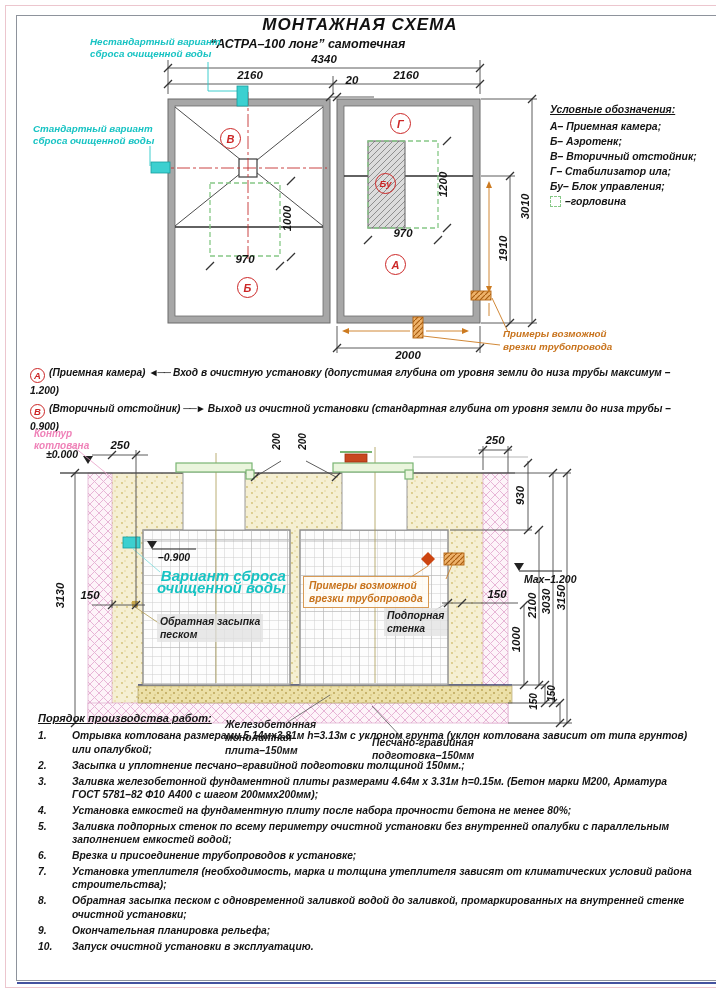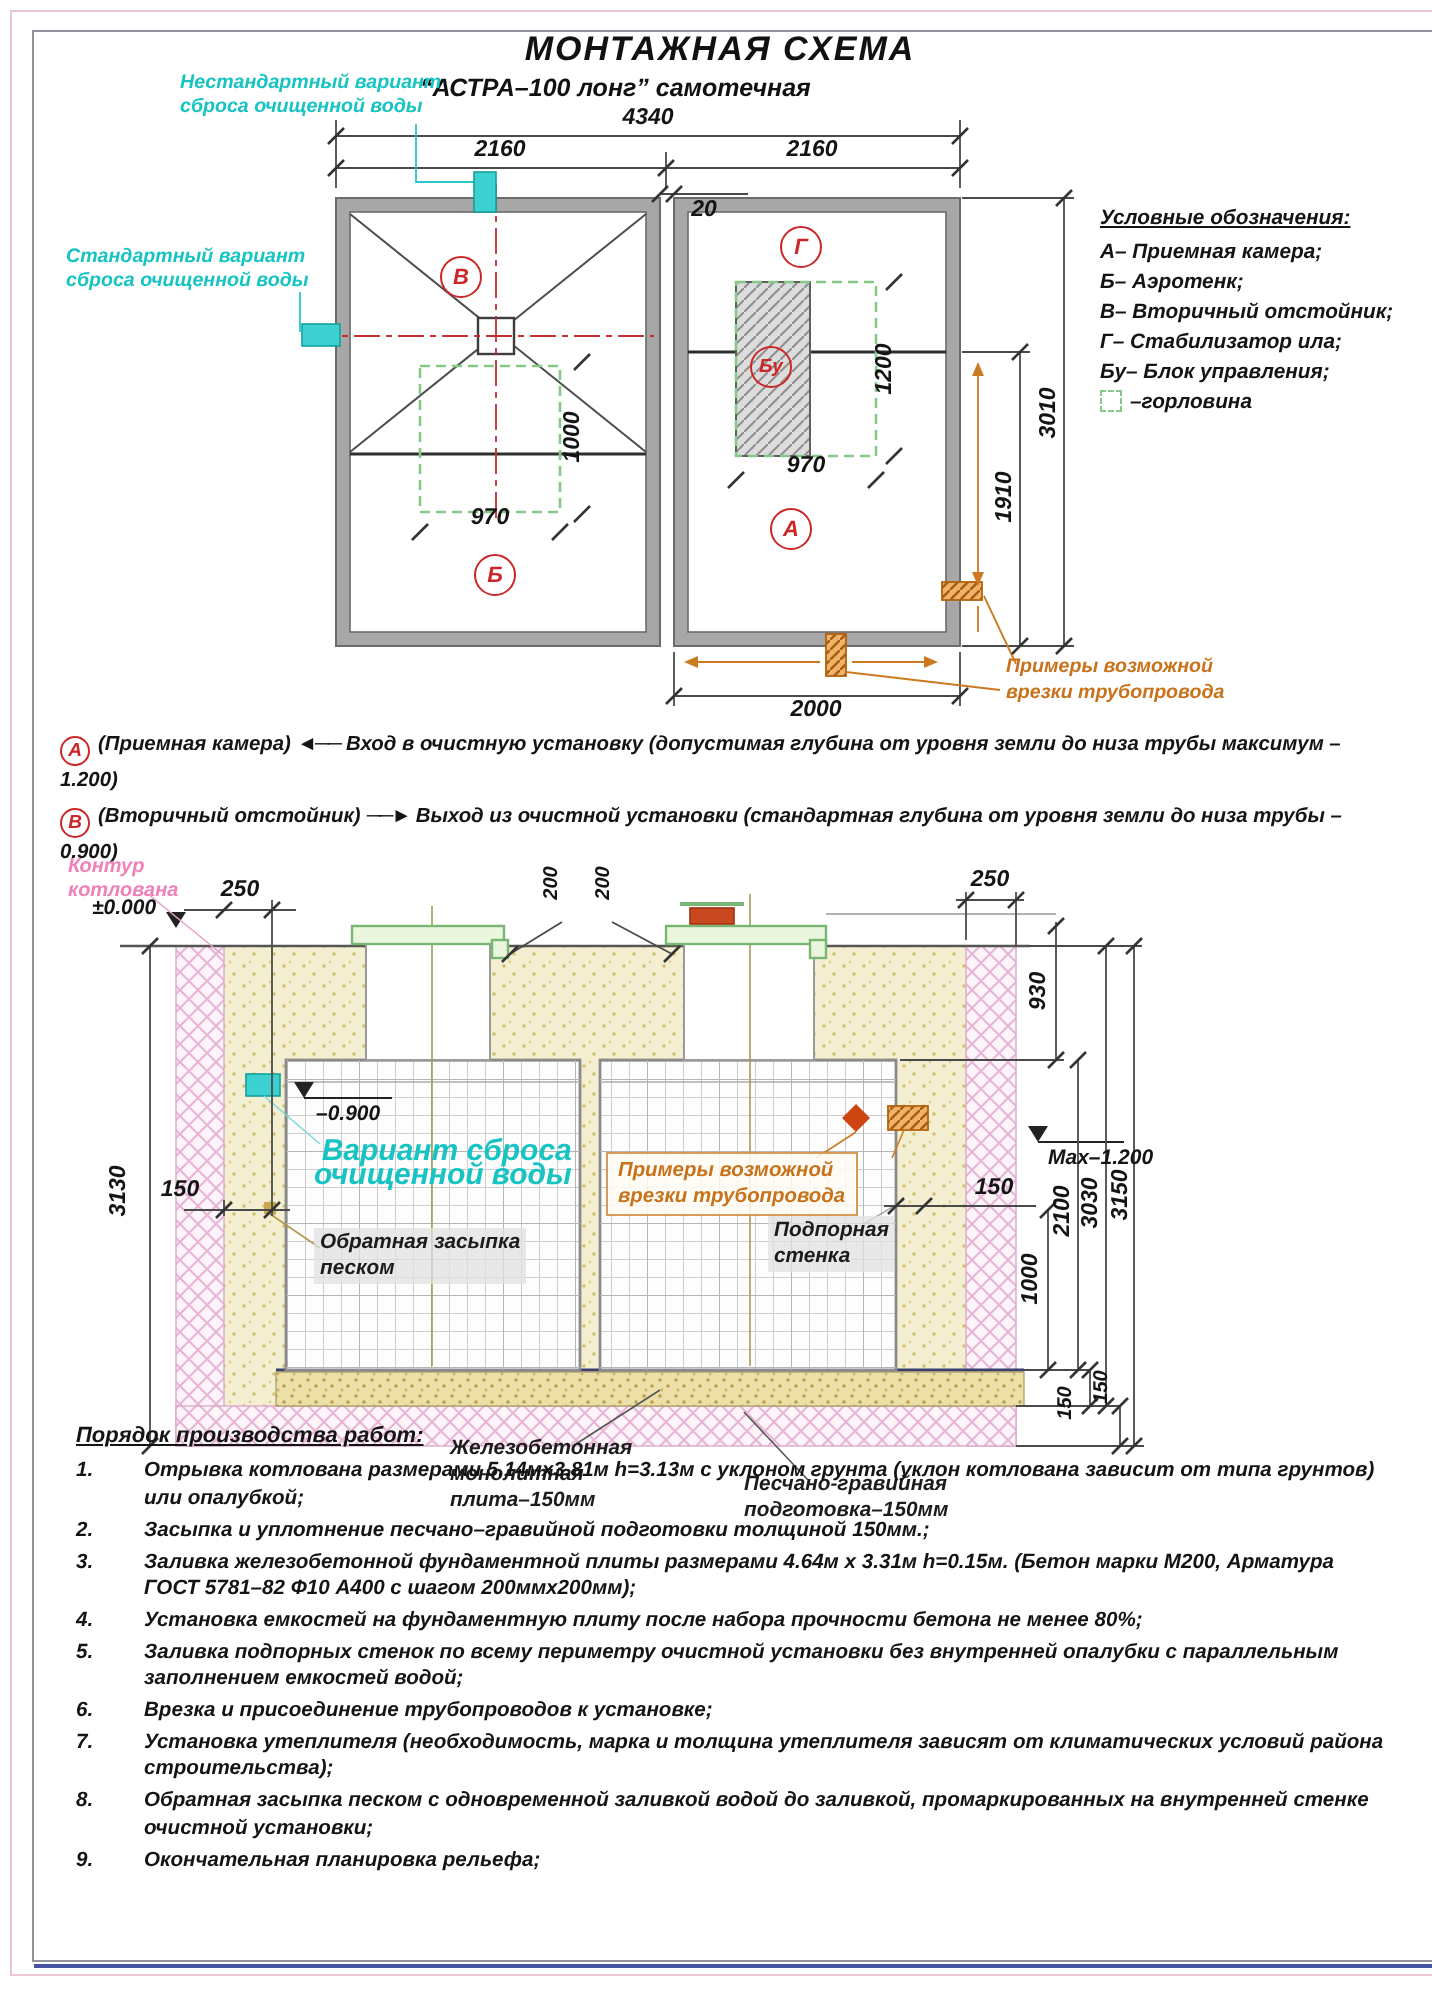--- a/index.html
+++ b/index.html
@@ -273,21 +273,21 @@
 
   <div class="mark" style="left:220px;top:128px;">В</div>
   <div class="mark" style="left:237px;top:277px;">Б</div>
   <div class="mark" style="left:390px;top:113px;">Г</div>
   <div class="mark sm" style="left:375px;top:173px;">Бу</div>
   <div class="mark" style="left:385px;top:254px;">А</div>
 
   <div class="dim" style="left:324px;top:53px;">4340</div>
   <div class="dim" style="left:250px;top:69px;">2160</div>
   <div class="dim" style="left:406px;top:69px;">2160</div>
-  <div class="dim" style="left:352px;top:99px;">20</div>
+  <div class="dim" style="left:352px;top:74px;">20</div>
   <div class="dimr" style="left:255px;top:212px;">1000</div>
   <div class="dim" style="left:245px;top:253px;">970</div>
   <div class="dimr" style="left:411px;top:178px;">1200</div>
   <div class="dim" style="left:403px;top:227px;">970</div>
   <div class="dimr" style="left:471px;top:242px;">1910</div>
   <div class="dimr" style="left:493px;top:200px;">3010</div>
   <div class="dim" style="left:408px;top:349px;">2000</div>
 
   <div class="abs orange pre" style="left:503px;top:327px;">Примеры возможной
 врезки трубопровода</div>
@@ -367,14 +367,18 @@
       <span class="wtext">Установка утеплителя (необходимость, марка и толщина утеплителя зависят от климатических условий района строительства);</span>
       </div>
     <div class="wrow">
       <span class="wnum">8.</span>
       <span class="wtext">Обратная засыпка песком с одновременной заливкой водой до заливкой, промаркированных на внутренней стенке очистной установки;</span>
       </div>
     <div class="wrow">
       <span class="wnum">9.</span>
       <span class="wtext">Окончательная планировка рельефа;</span>
       </div>
+    <div class="wrow">
+      <span class="wnum">10.</span>
+      <span class="wtext">Запуск очистной установки в эксплуатацию.</span>
+      </div>
   </div>
 </div>
 
 </body></html>

